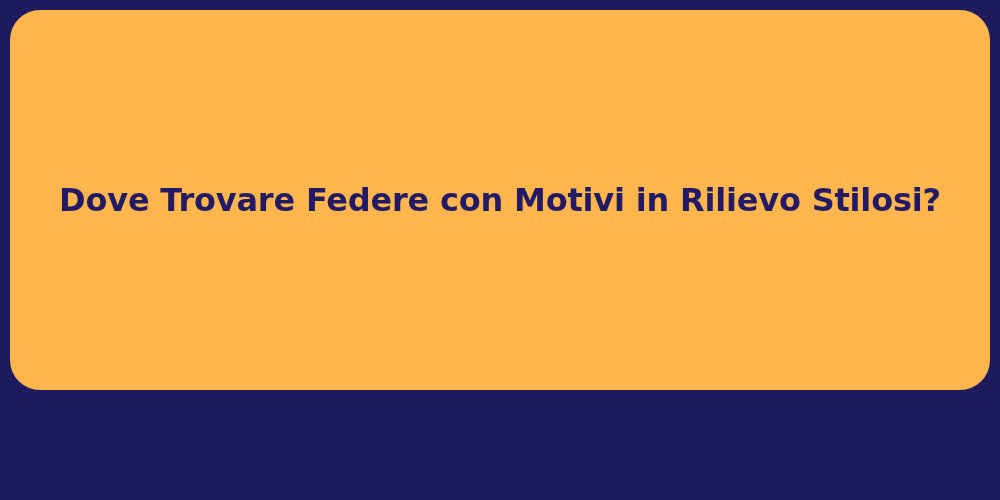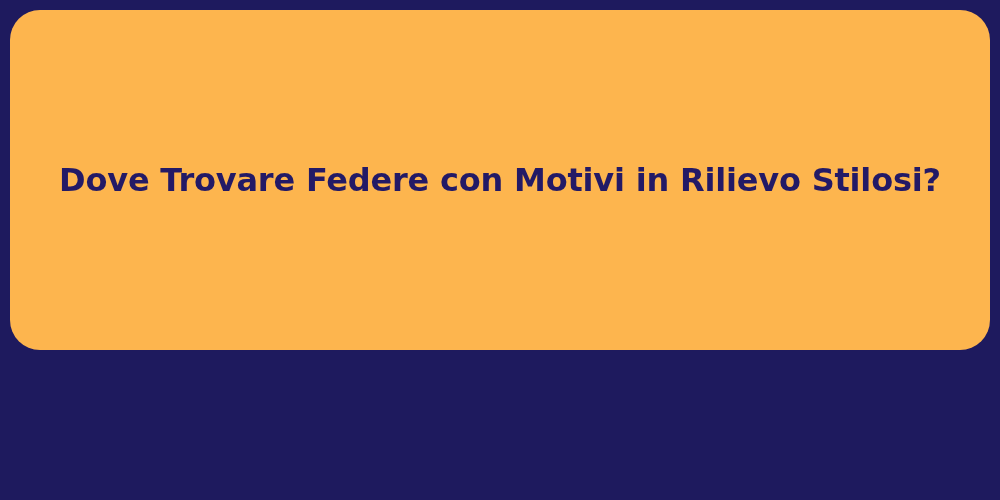--- a/index.html
+++ b/index.html
@@ -18,21 +18,21 @@
     position: relative;
     width: 1000px;
     height: 500px;
     background: #1e1a5e;
     box-sizing: border-box;
     padding: 10px;
   }
   #card {
     position: relative;
     width: 980px;
-    height: 340px;
+    height: 380px;
     background: #fdb54e;
     border-radius: 30px;
     display: flex;
     align-items: center;
     justify-content: center;
     box-sizing: border-box;
     overflow: hidden;
   }
   #card-title {
     margin: 0;

